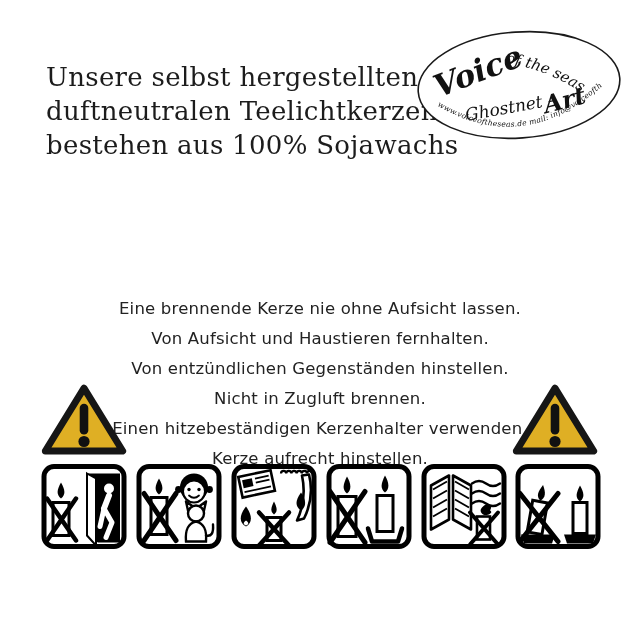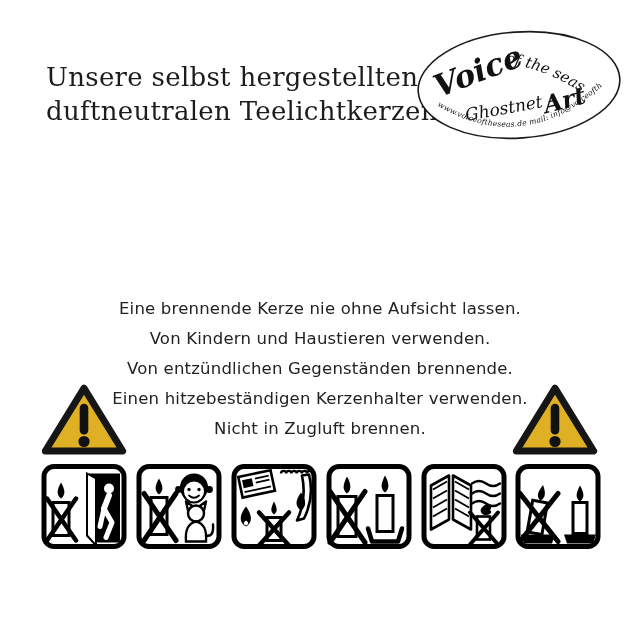--- a/index.html
+++ b/index.html
@@ -37,20 +37,21 @@
   .p4{left:325px;} .p5{left:420px;} .p6{left:514px;}
 </style>
 </head>
 <body>
 
 <div class="page">
 
   <div class="intro">
     <div class="line">Unsere selbst hergestellten,</div>
     <div class="line">duftneutralen Teelichtkerzen</div>
+    <div class="line">bestehen aus 100% Sojawachs</div>
   </div>
 
   <svg class="logo" viewBox="0 0 218 118">
     <g transform="rotate(-4 109 59)">
       <ellipse cx="109" cy="59" rx="101" ry="53" fill="#fff" stroke="#1a1a1a" stroke-width="1.6"></ellipse>
       <path id="seas-arc" d="M97,36 Q142,46 180,78" fill="none"></path>
       <path id="contact-arc" d="M26,74 Q108,130 192,66" fill="none"></path>
       <text x="28" y="66" font-family="DejaVu Serif,serif" font-style="italic" font-weight="bold" font-size="31" transform="rotate(-17 28 66)" fill="#111">Voice</text>
       <text font-family="DejaVu Serif,serif" font-style="italic" font-size="15" fill="#111">
         <textPath href="#seas-arc">of the seas</textPath>
@@ -58,24 +59,25 @@
       <text x="54" y="91" font-family="DejaVu Serif,serif" font-style="italic" font-size="17" transform="rotate(-6 54 91)" fill="#111">Ghostnet -</text>
       <text x="134" y="89" font-family="DejaVu Serif,serif" font-style="italic" font-weight="bold" font-size="24" transform="rotate(-10 134 89)" fill="#111">Art</text>
       <text font-family="DejaVu Serif,serif" font-style="italic" font-size="7.6" fill="#111" letter-spacing="0.2">
         <textPath href="#contact-arc">www.voiceoftheseas.de   mail: info@voiceoftheseas.de</textPath>
       </text>
     </g>
   </svg>
 
   <div class="safety">
     <div>Eine brennende Kerze nie ohne Aufsicht lassen.</div>
-    <div>Von Kindern und Haustieren verwenden.</div>
-    <div>Von entzündlichen Gegenständen brennende.</div>
+    <div>Von Aufsicht und Haustieren fernhalten.</div>
+    <div>Von entzündlichen Gegenständen hinstellen.</div>
+    <div>Nicht in Zugluft brennen.</div>
     <div>Einen hitzebeständigen Kerzenhalter verwenden.</div>
-    <div>Nicht in Zugluft brennen.</div>
+    <div>Kerze aufrecht hinstellen.</div>
   </div>
 
   <svg class="tri left" viewBox="0 0 100 88">
     <path d="M50,7 L95,80 L5,80 Z" stroke="#161616" stroke-width="8" stroke-linejoin="round" fill="#DFAF24"></path>
     <path d="M50,30 L50,56" stroke="#111" stroke-width="10" stroke-linecap="round" fill="none"></path>
     <circle cx="50" cy="69" r="6.5" fill="#111"></circle>
   </svg>
   <svg class="tri right" viewBox="0 0 100 88">
     <path d="M50,7 L95,80 L5,80 Z" stroke="#161616" stroke-width="8" stroke-linejoin="round" fill="#DFAF24"></path>
     <path d="M50,30 L50,56" stroke="#111" stroke-width="10" stroke-linecap="round" fill="none"></path>

